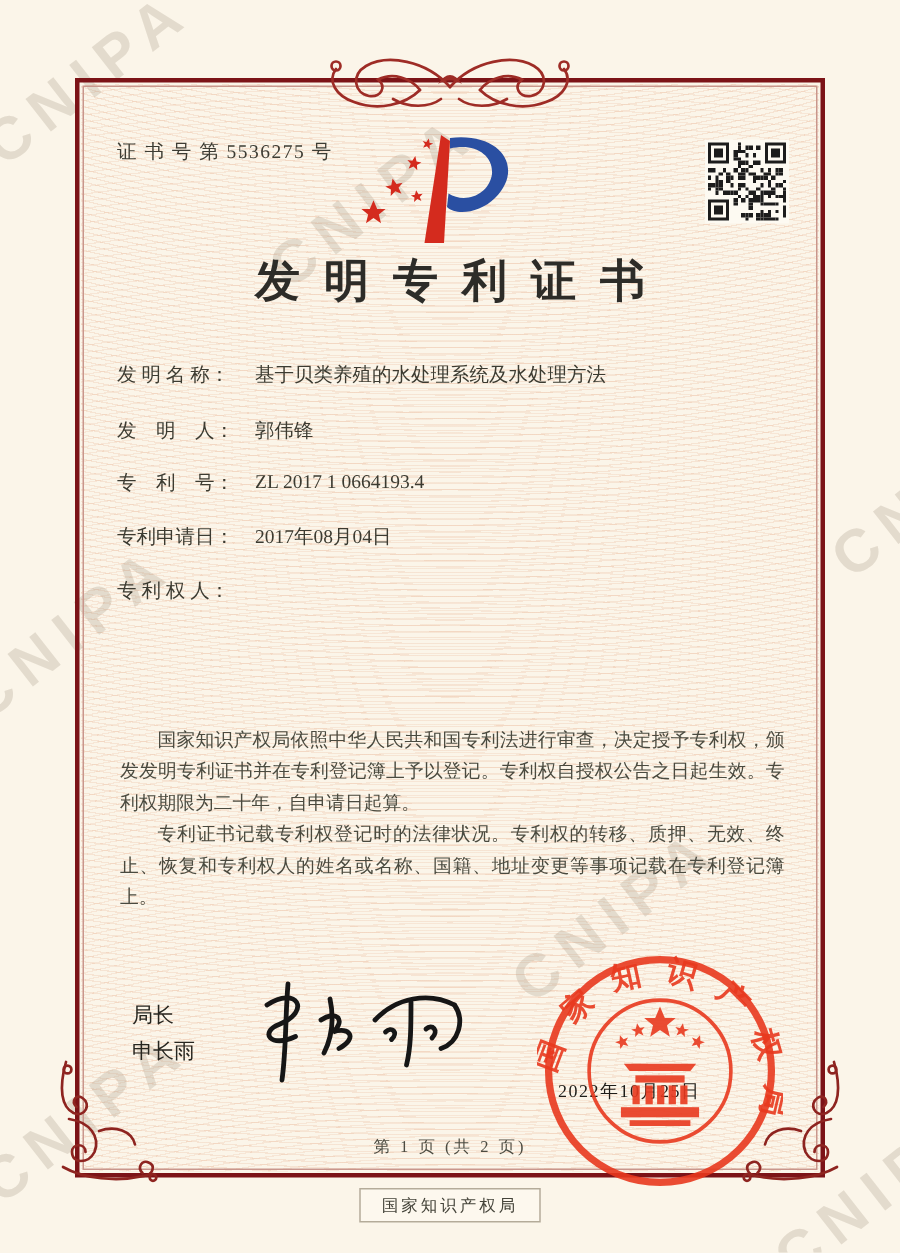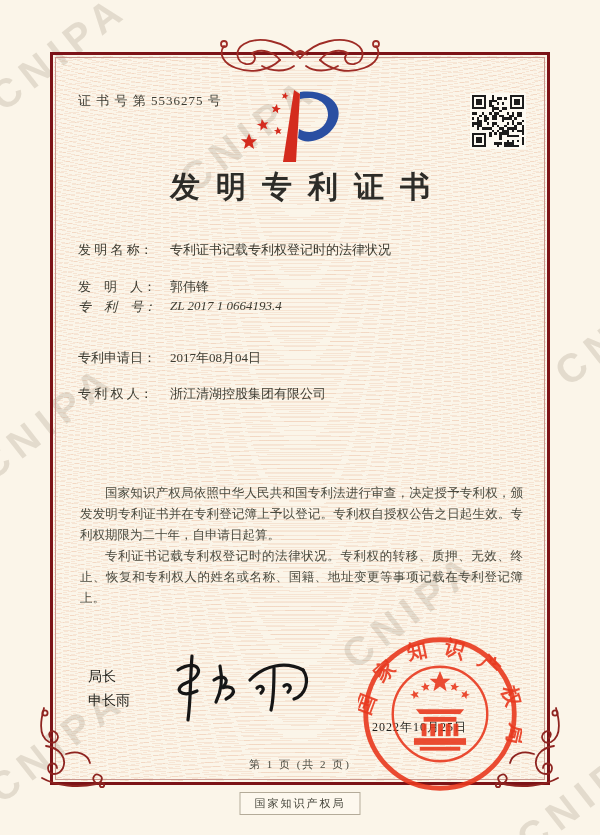--- a/index.html
+++ b/index.html
@@ -278,37 +278,36 @@
       </div>
     <div class="finder tl"></div>
     <div class="finder tr"></div>
     <div class="finder bl"></div>
   </div>
 
   <div class="title">发明专利证书</div>
 
   <div class="row" style="top:241px;">
     <span class="lab">发 明 名 称：</span>
-    <span class="val">专利证书记载专利权登记时的法律状况</span>
+    <span class="val">基于贝类养殖的水处理系统及水处理方法</span>
   </div>
   <div class="row" style="top:278px;">
     <span class="lab">发　明　人：</span>
     <span class="val">郭伟锋</span>
   </div>
-  <div class="row" style="top:298px;font-style:italic;">
+  <div class="row" style="top:313px;">
     <span class="lab">专　利　号：</span>
     <span class="val">ZL 2017 1 0664193.4</span>
   </div>
   <div class="row" style="top:349px;">
     <span class="lab">专利申请日：</span>
     <span class="val">2017年08月04日</span>
   </div>
   <div class="row" style="top:385px;">
     <span class="lab">专 利 权 人：</span>
-    <span class="val">浙江清湖控股集团有限公司</span>
   </div>
 
   <div class="body-text">
     <p>国家知识产权局依照中华人民共和国专利法进行审查，决定授予专利权，颁发发明专利证书并在专利登记簿上予以登记。专利权自授权公告之日起生效。专利权期限为二十年，自申请日起算。</p>
     <p>专利证书记载专利权登记时的法律状况。专利权的转移、质押、无效、终止、恢复和专利权人的姓名或名称、国籍、地址变更等事项记载在专利登记簿上。</p>
   </div>
 
   <div class="sig-title">局长</div>
   <div class="sig-name">申长雨</div>
   <svg class="sig-script" width="158" height="82" viewBox="0 0 158 82">

